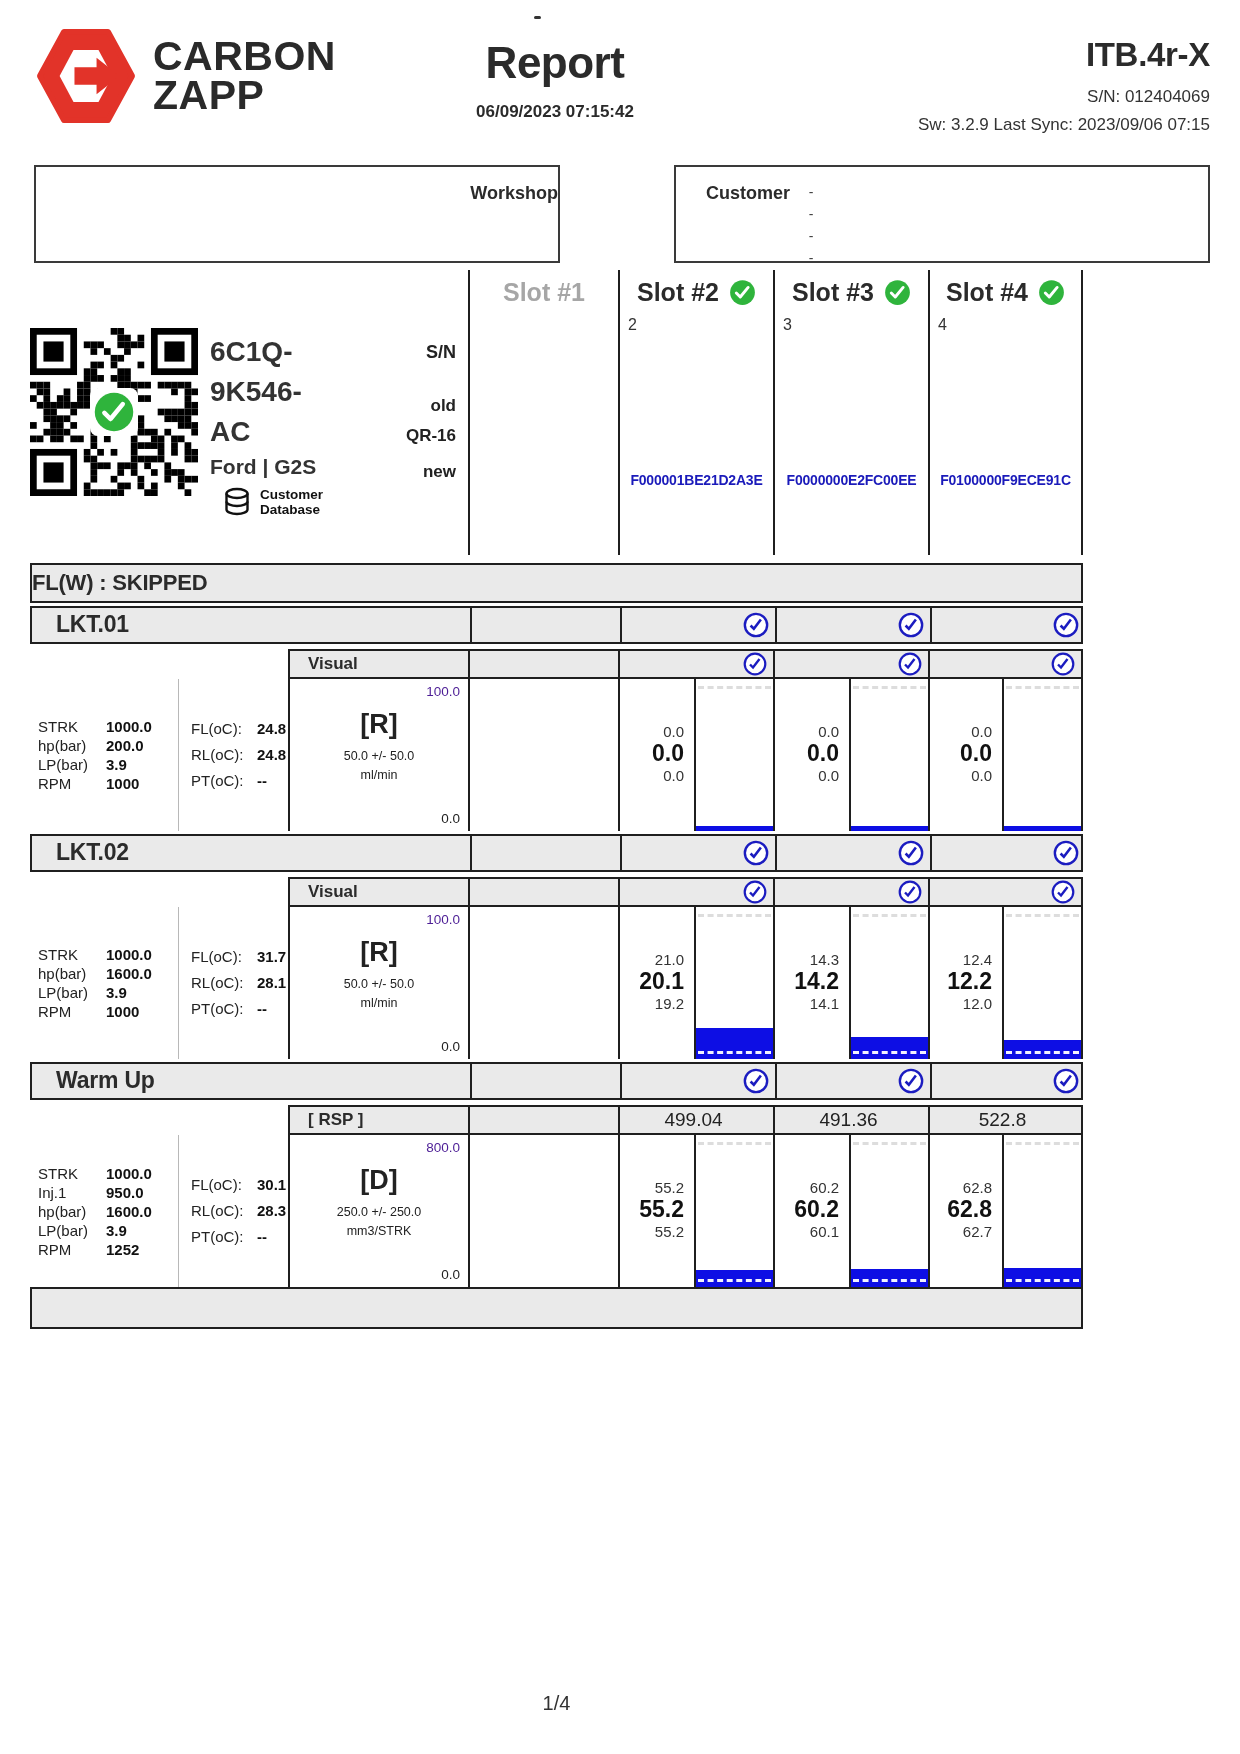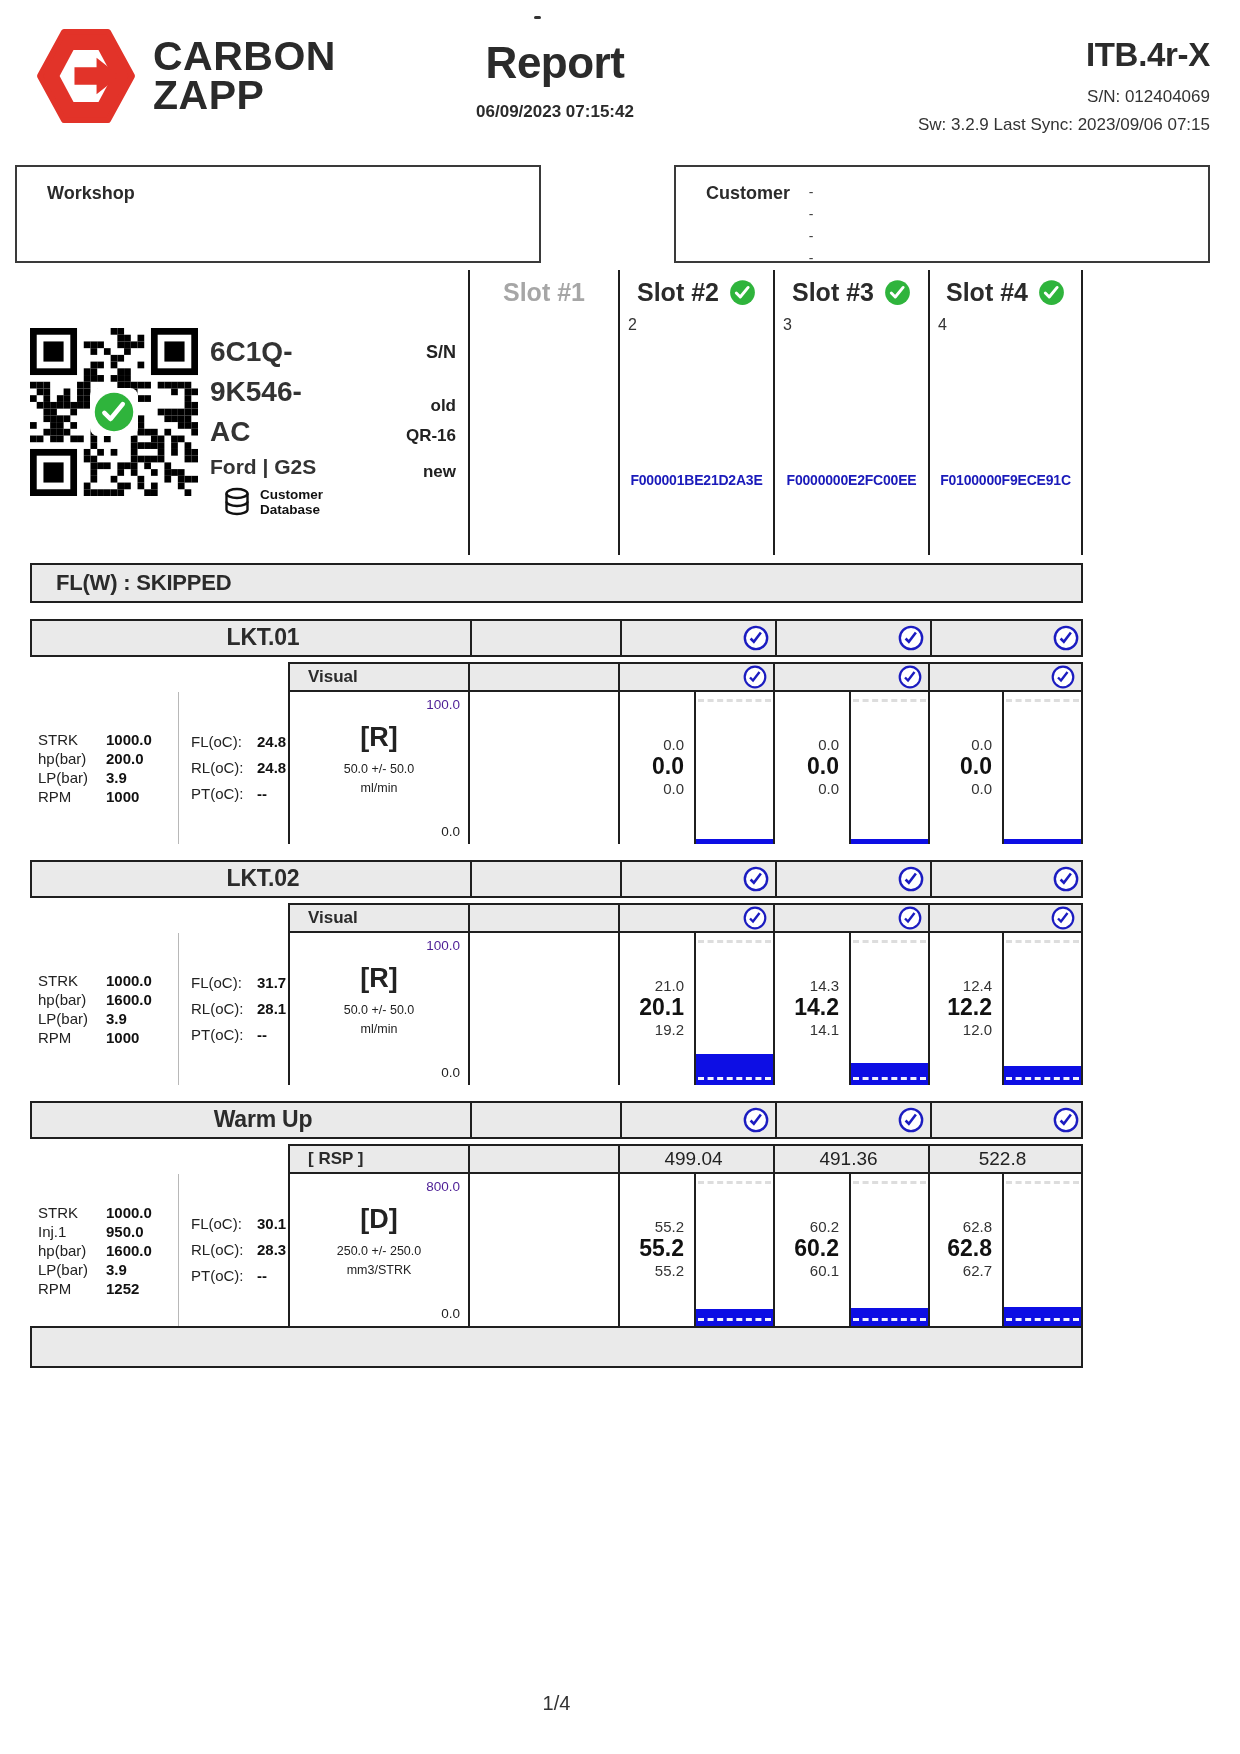--- a/index.html
+++ b/index.html
@@ -13,29 +13,29 @@
   .stray{position:absolute;left:534px;top:16px;width:7px;height:3px;background:#333;border-radius:2px;}
   .hdr-center{position:absolute;left:420px;top:38px;width:270px;text-align:center;}
   .rpt-title{font-size:44px;font-weight:700;letter-spacing:-.5px;}
   .rpt-date{font-size:17px;font-weight:700;margin-top:14px;}
   .hdr-right{position:absolute;right:30px;top:36px;text-align:right;}
   .dev-name{font-size:33px;font-weight:700;letter-spacing:-.3px;}
   .dev-sn{font-size:17px;margin-top:13px;color:#333;}
   .dev-sync{font-size:17px;margin-top:8px;color:#333;}
   
   .ibox{position:absolute;top:165px;height:98px;border:2.5px solid #3a3a3a;box-sizing:border-box;background:#fff;}
-  .ibox-workshop{left:15px;width:526px;}
+  .ibox-workshop{left:34px;width:526px;text-align:right;}
   .ibox-customer{left:674px;width:536px;}
   .ibox-label{font-size:18px;font-weight:700;padding:16px 0 0 30px;}
   .dash-col{position:absolute;left:130px;top:14px;line-height:22px;font-size:14px;color:#444;text-align:center;width:10px;}
   
   .tbl{position:absolute;left:30px;top:270px;width:1053px;}
   .row{display:grid;grid-template-columns:148px 110px 180px 150px 155px 155px 155px;box-sizing:border-box;}
   .row .cell{box-sizing:border-box;position:relative;min-width:0;}
-  .mt4{margin-top:16px;text-align:center;} .mt5{margin-top:5px;}
+  .mt4{margin-top:3px;} .mt5{margin-top:5px;}
   
   .slot-head{height:285px;}
   .sh-left{grid-column:1/4;position:relative;}
   .sh-slot{border-left:2px solid var(--border-dark);position:relative;text-align:center;}
   .sh-slot.last{border-right:2px solid var(--border-dark);}
   .slot-title{font-size:25px;font-weight:700;margin-top:8px;white-space:nowrap;}
   .slot-title.off{color:var(--disabled-gray);}
   .slot-num{position:absolute;left:8px;top:46px;font-size:16px;color:#333;}
   .slot-serial{position:absolute;left:0;right:0;top:202px;text-align:center;font-size:14px;
                font-weight:700;color:var(--serial-blue);letter-spacing:-.2px;}
@@ -48,21 +48,21 @@
   .part-line{font-size:28px;font-weight:700;line-height:40px;color:#333;}
   .vehicle{font-size:21px;font-weight:700;margin-top:3px;color:#333;}
   .db-row{display:flex;align-items:center;margin-top:8px;margin-left:12px;}
   .db-ic{width:30px;height:30px;}
   .db-txt{margin-left:8px;font-size:13.5px;font-weight:800;line-height:15px;color:#111;}
   .sn-lab{position:absolute;right:12px;text-align:right;font-weight:700;color:#222;}
   .lab-sn{top:72px;font-size:18px;} .lab-old{top:126px;font-size:17px;}
   .lab-qr{top:156px;font-size:17px;} .lab-new{top:192px;font-size:17px;}
   
   .banner{height:40px;background:var(--header-gray);border:2px solid var(--border-dark);box-sizing:border-box;
-          font-size:22px;font-weight:700;line-height:35px;padding-left:24px;margin-top:8px;letter-spacing:-.2px;}
+          font-size:22px;font-weight:700;line-height:35px;margin-top:8px;letter-spacing:-.2px;}
   
   .section-row{height:38px;background:var(--header-gray);border:2px solid var(--border-dark);}
   .section-row .name{grid-column:1/4;font-size:23px;font-weight:700;line-height:33px;padding-left:24px;letter-spacing:-.2px;}
   .scell{border-left:2px solid var(--border-dark);display:flex;align-items:center;justify-content:flex-end;padding-right:6px;}
   .chk-blue{width:26px;height:26px;}
   
   .sub-row{height:30px;}
   .sub-spacer{grid-column:1/3;}
   .sub-label{background:var(--header-gray);border:2px solid var(--border-dark);border-right:none;
              font-size:17px;font-weight:700;line-height:26px;padding-left:18px;}

